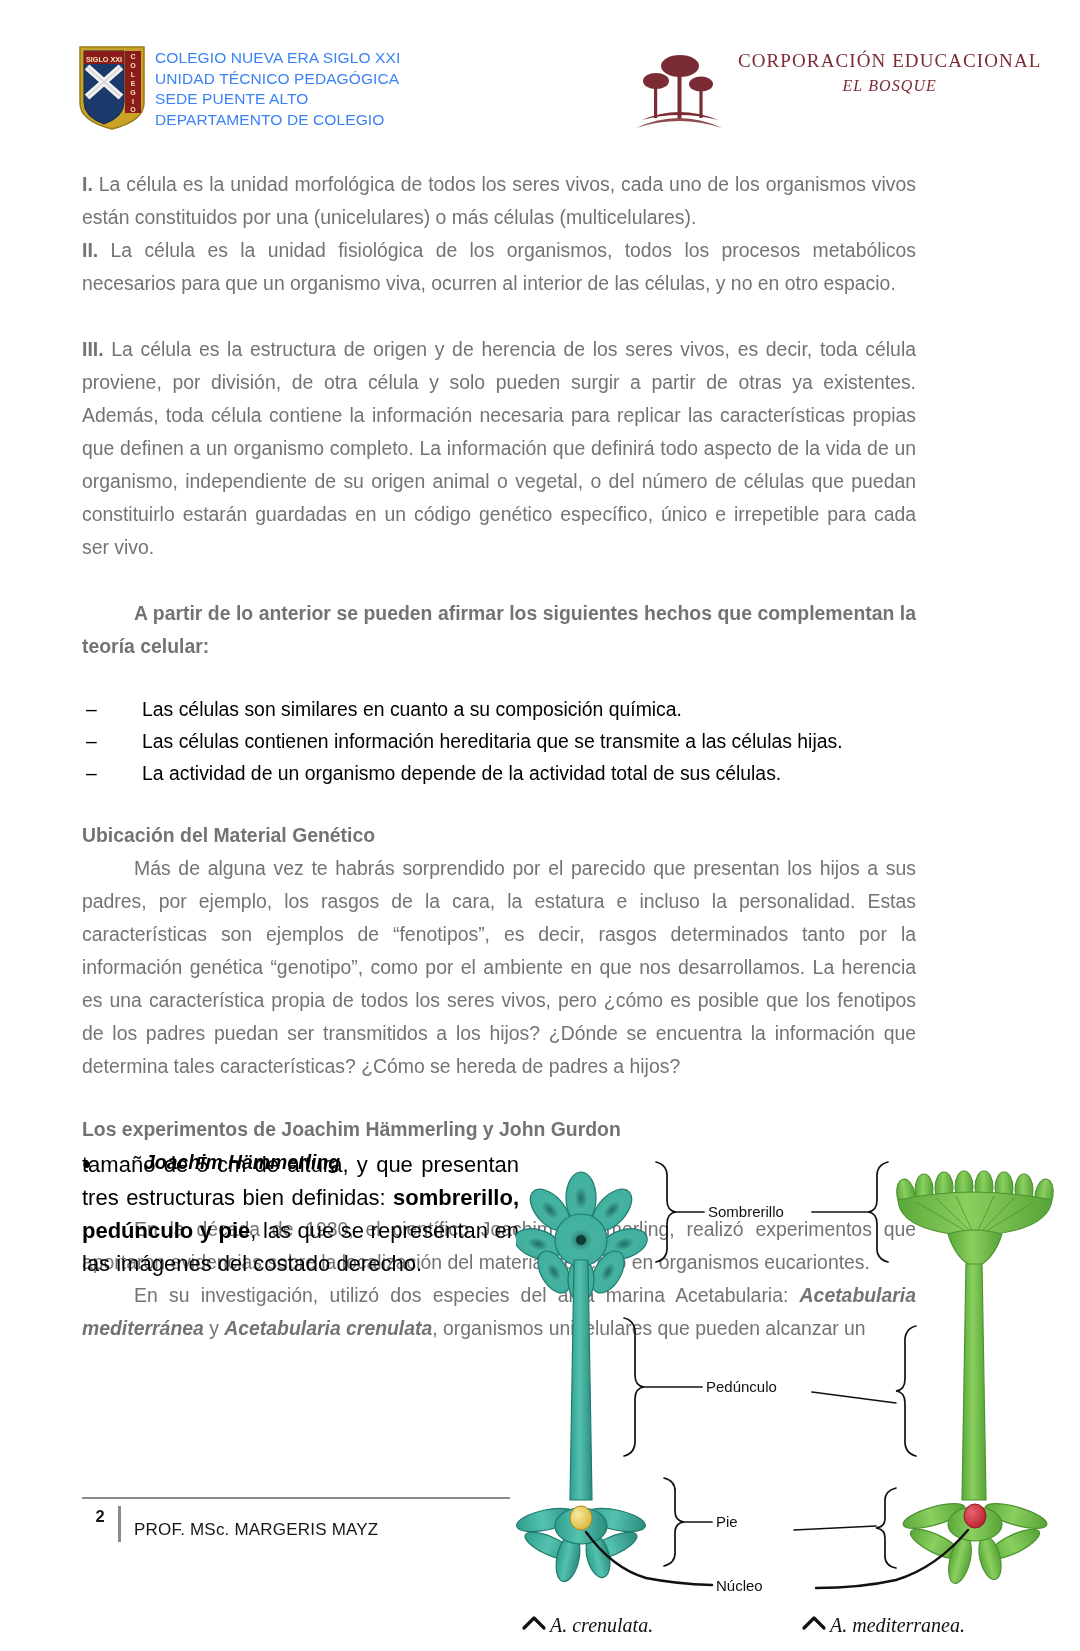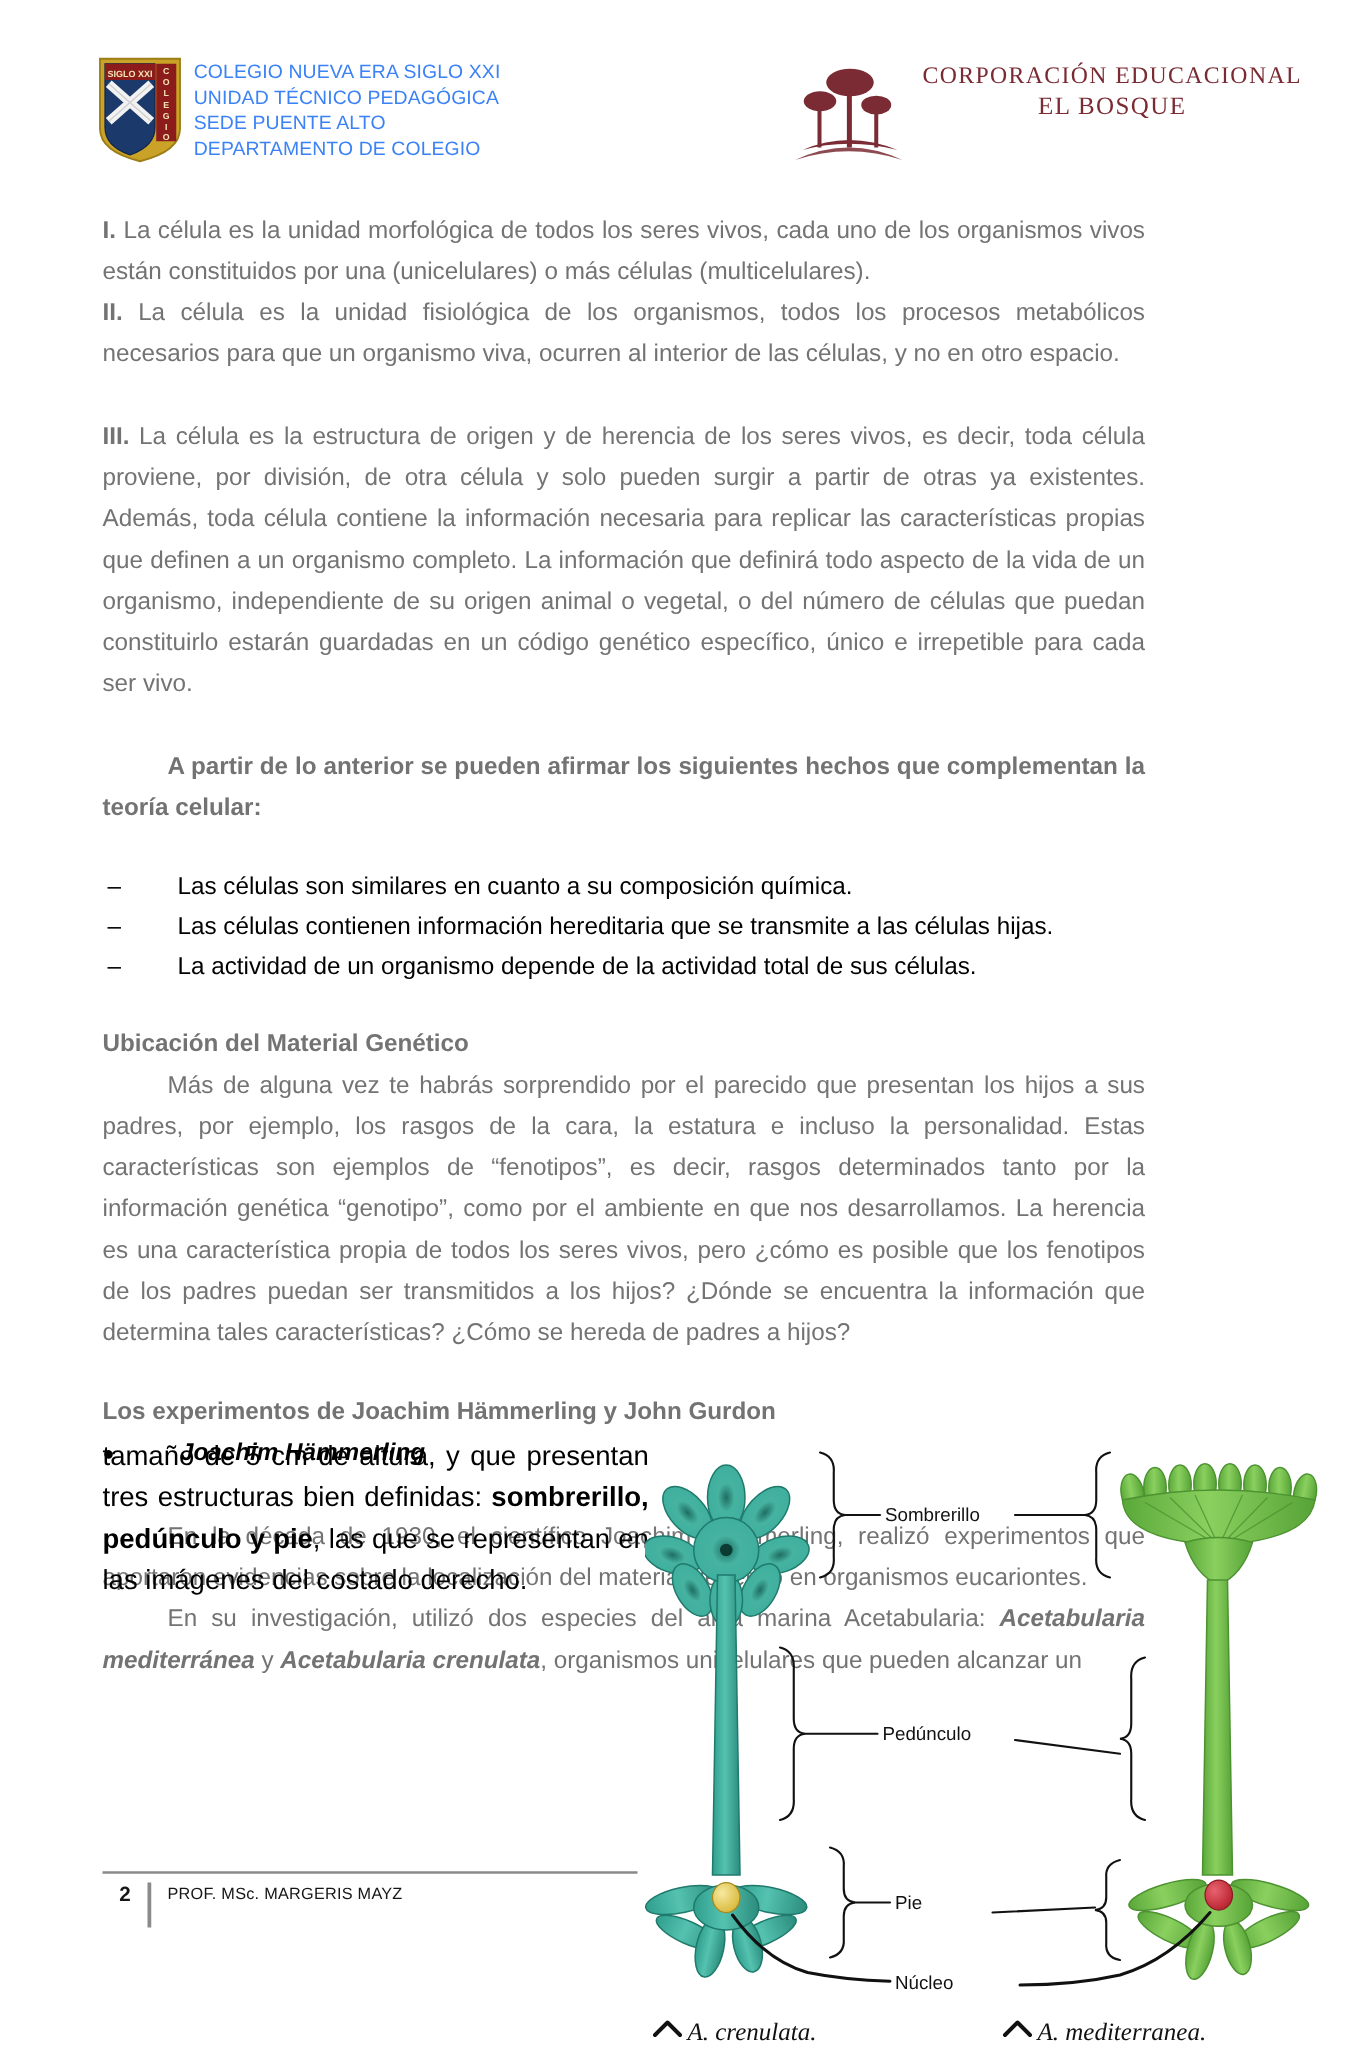--- a/index.html
+++ b/index.html
@@ -76,21 +76,21 @@
     align-items: center;
     color: #7a2b33;
   }
   .corp-lines div {
     font-family: "Liberation Serif", serif;
     font-size: 19px;
     line-height: 25px;
     letter-spacing: 1.1px;
     white-space: nowrap;
   }
-  .corp-lines .l2 { font-size: 20px; }
+  .corp-lines .l2 { font-size: 16px; font-style: italic; }
 
   
   .content {
     position: absolute;
     left: 82px;
     top: 168px;
     width: 834px;
   }
   p.para {
     margin: 0;
@@ -184,24 +184,25 @@
     color: #161616;
     padding-top: 1px;
   }
   .footer-bar {
     width: 3px;
     height: 36px;
     background: #8a8a8a;
     margin-right: 13px;
   }
   .footer-name {
-    font-size: 13px;
+    font-size: 17px;
     letter-spacing: 0.2px;
     color: #161616;
     padding-top: 1px;
+    margin-top: 13px;
   }
 
   
   .diagram {
     position: absolute;
     left: 516px;
     top: 1148px;
     width: 564px;
     height: 503px;
   }

